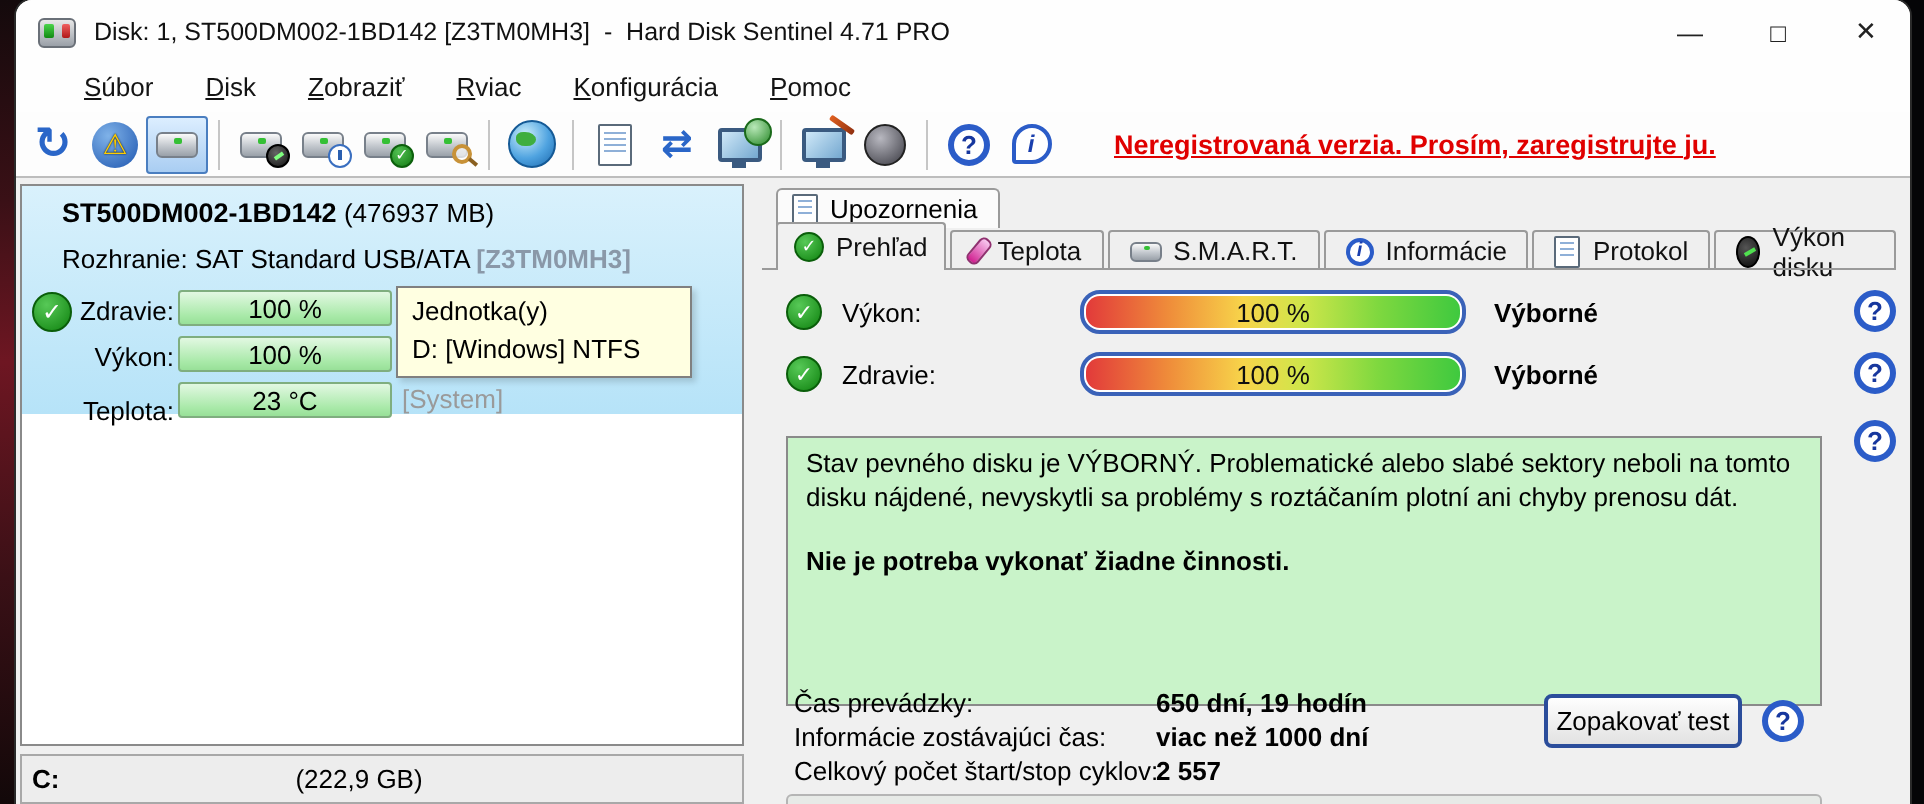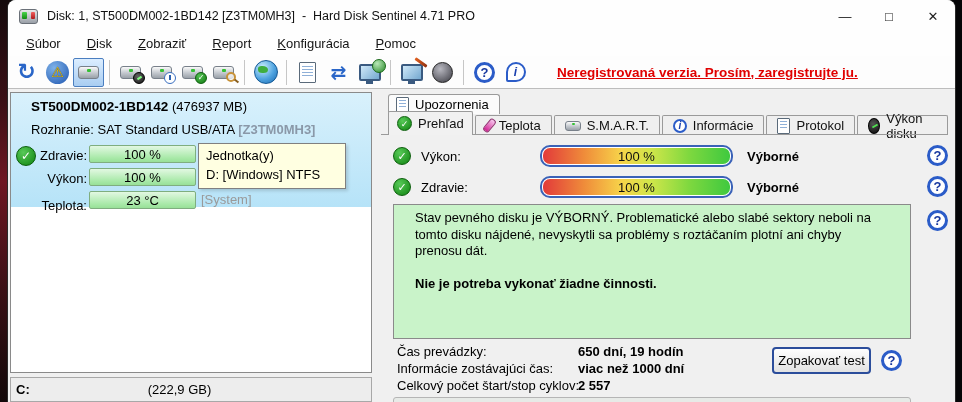--- a/index.html
+++ b/index.html
@@ -14,21 +14,21 @@
   #titlebar{position:absolute;left:0;top:0;width:100%;height:32px;background:#fefefe;display:flex;align-items:center;}
   #app-icon{width:17px;height:13px;margin:0 9px 0 11px;border-radius:3px;position:relative;
     background:linear-gradient(180deg,#e8e8e8,#9aa0a8);border:1px solid #6a7078;}
   #app-icon::before{content:"";position:absolute;left:2px;top:2px;width:5px;height:7px;background:linear-gradient(180deg,#4ad44a,#128a12);border-radius:1px;}
   #app-icon::after{content:"";position:absolute;right:2px;top:2px;width:4px;height:7px;background:linear-gradient(180deg,#f06060,#b01818);border-radius:1px;}
   #title-text{font-size:12.5px;color:#111;white-space:pre;}
   #win-controls{margin-left:auto;display:flex;height:100%;}
   .win-btn{width:44px;height:100%;display:flex;align-items:center;justify-content:center;font-size:13px;color:#222;}
 
   
-  #menubar{position:absolute;left:0;top:32px;width:100%;height:24px;background:#fefefe;display:flex;align-items:center;padding-left:5px;box-sizing:border-box;}
+  #menubar{position:absolute;left:0;top:32px;width:100%;height:24px;background:#fefefe;display:flex;align-items:center;padding-left:21px;box-sizing:border-box;}
   .mi{font-size:13px;color:#141414;padding:2px 13px 3px 13px;}
   .mi .u{text-decoration:underline;}
 
   
   #toolbar{position:absolute;left:0;top:56px;width:100%;height:33px;background:#fdfdfd;border-bottom:1px solid #bdbdbd;
     display:flex;align-items:center;padding-left:3px;box-sizing:border-box;}
   .tb-btn{width:31px;height:29px;display:flex;align-items:center;justify-content:center;position:relative;flex:0 0 auto;}
   .tb-btn.sel{background:linear-gradient(180deg,#dceeff,#a9cdf2);border:1px solid #4a7ec0;border-radius:2px;box-sizing:border-box;}
   .tb-sep{width:1px;height:25px;background:#c6c6c6;margin:0 5px;flex:0 0 auto;}
   .g-refresh{font-size:22px;font-weight:bold;color:#2a66c8;line-height:1;}
@@ -104,22 +104,22 @@
   .thermo{width:5px;height:13px;border-radius:3px;background:linear-gradient(180deg,#f8c8f0,#d02090);border:1px solid #903070;transform:rotate(40deg);}
   .gauge-sm{width:14px;height:14px;border-radius:50%;background:radial-gradient(circle at 40% 35%,#555,#0a0a0a);border:1px solid #000;position:relative;}
   .gauge-sm::after{content:"";position:absolute;left:3px;top:6px;width:6px;height:2px;background:#50e050;transform:rotate(-30deg);}
   .info-sm{width:14px;height:14px;border-radius:50%;background:#fff;border:2px solid #2b5cc8;color:#1a3fae;font-size:10px;font-weight:bold;font-style:italic;display:flex;align-items:center;justify-content:center;box-sizing:border-box;}
   .info-sm::after{content:"i";}
   .row-label{font-size:13px;color:#000;}
   .rating{font-size:13px;font-weight:bold;color:#000;}
   .gradbar{position:absolute;border:2px solid #3a62b8;border-radius:10px;background:#fff;padding:1px;box-sizing:border-box;width:193px;height:22px;}
   .gradbar .fill{width:100%;height:100%;border-radius:7px;display:flex;align-items:center;justify-content:center;font-size:13px;color:#101010;
     background:linear-gradient(90deg,#e23a3a,#ef8c3a 22%,#f7d44a 42%,#cfe64a 58%,#7fd83f 78%,#3fc93f);}
-  #status-box{position:absolute;left:12px;top:114px;width:518px;height:135px;background:#c9f3c9;border:1px solid #8a8a8a;box-sizing:border-box;
-    padding:5px 21px;font-size:13px;line-height:1.28;color:#000;}
+  #status-box{position:absolute;left:12px;top:128px;width:518px;height:135px;background:#c9f3c9;border:1px solid #8a8a8a;box-sizing:border-box;
+    padding:5px 9px;font-size:13px;line-height:1.28;color:#000;}
   #status-action{font-weight:bold;margin-top:16px;}
   .stat-label{font-size:13px;color:#000;}
   .stat-value{font-size:13px;font-weight:bold;color:#000;}
   #retest-btn{position:absolute;left:391px;top:257px;width:99px;height:27px;background:linear-gradient(180deg,#fefefe,#e2e2e2);
     border:2px solid #2b4d9b;border-radius:4px;font-size:13px;display:flex;align-items:center;justify-content:center;box-sizing:border-box;}
   #next-section-strip{position:absolute;left:12px;top:307px;width:518px;height:8px;background:#e7eae7;border:1px solid #b5b5b5;border-radius:3px 3px 0 0;box-sizing:border-box;}
 </style>
 </head>
 <body>
 
@@ -135,21 +135,21 @@
         <div class="win-btn">—</div>
         <div class="win-btn">□</div>
         <div class="win-btn">✕</div>
       </div>
     </div>
 
     <div id="menubar">
       <span class="mi"><span class="u">S</span><span>úbor</span></span>
       <span class="mi"><span class="u">D</span><span>isk</span></span>
       <span class="mi"><span class="u">Z</span><span>obraziť</span></span>
-      <span class="mi"><span class="u">R</span><span>eport</span></span>
+      <span class="mi"><span class="u">R</span><span>viac</span></span>
       <span class="mi"><span class="u">K</span><span>onfigurácia</span></span>
       <span class="mi"><span class="u">P</span><span>omoc</span></span>
     </div>
 
     <div id="toolbar">
       <div class="tb-btn">
           <span class="g-refresh">↻</span>
         </div>
       <div class="tb-btn">
           <span class="warn-wrap">

